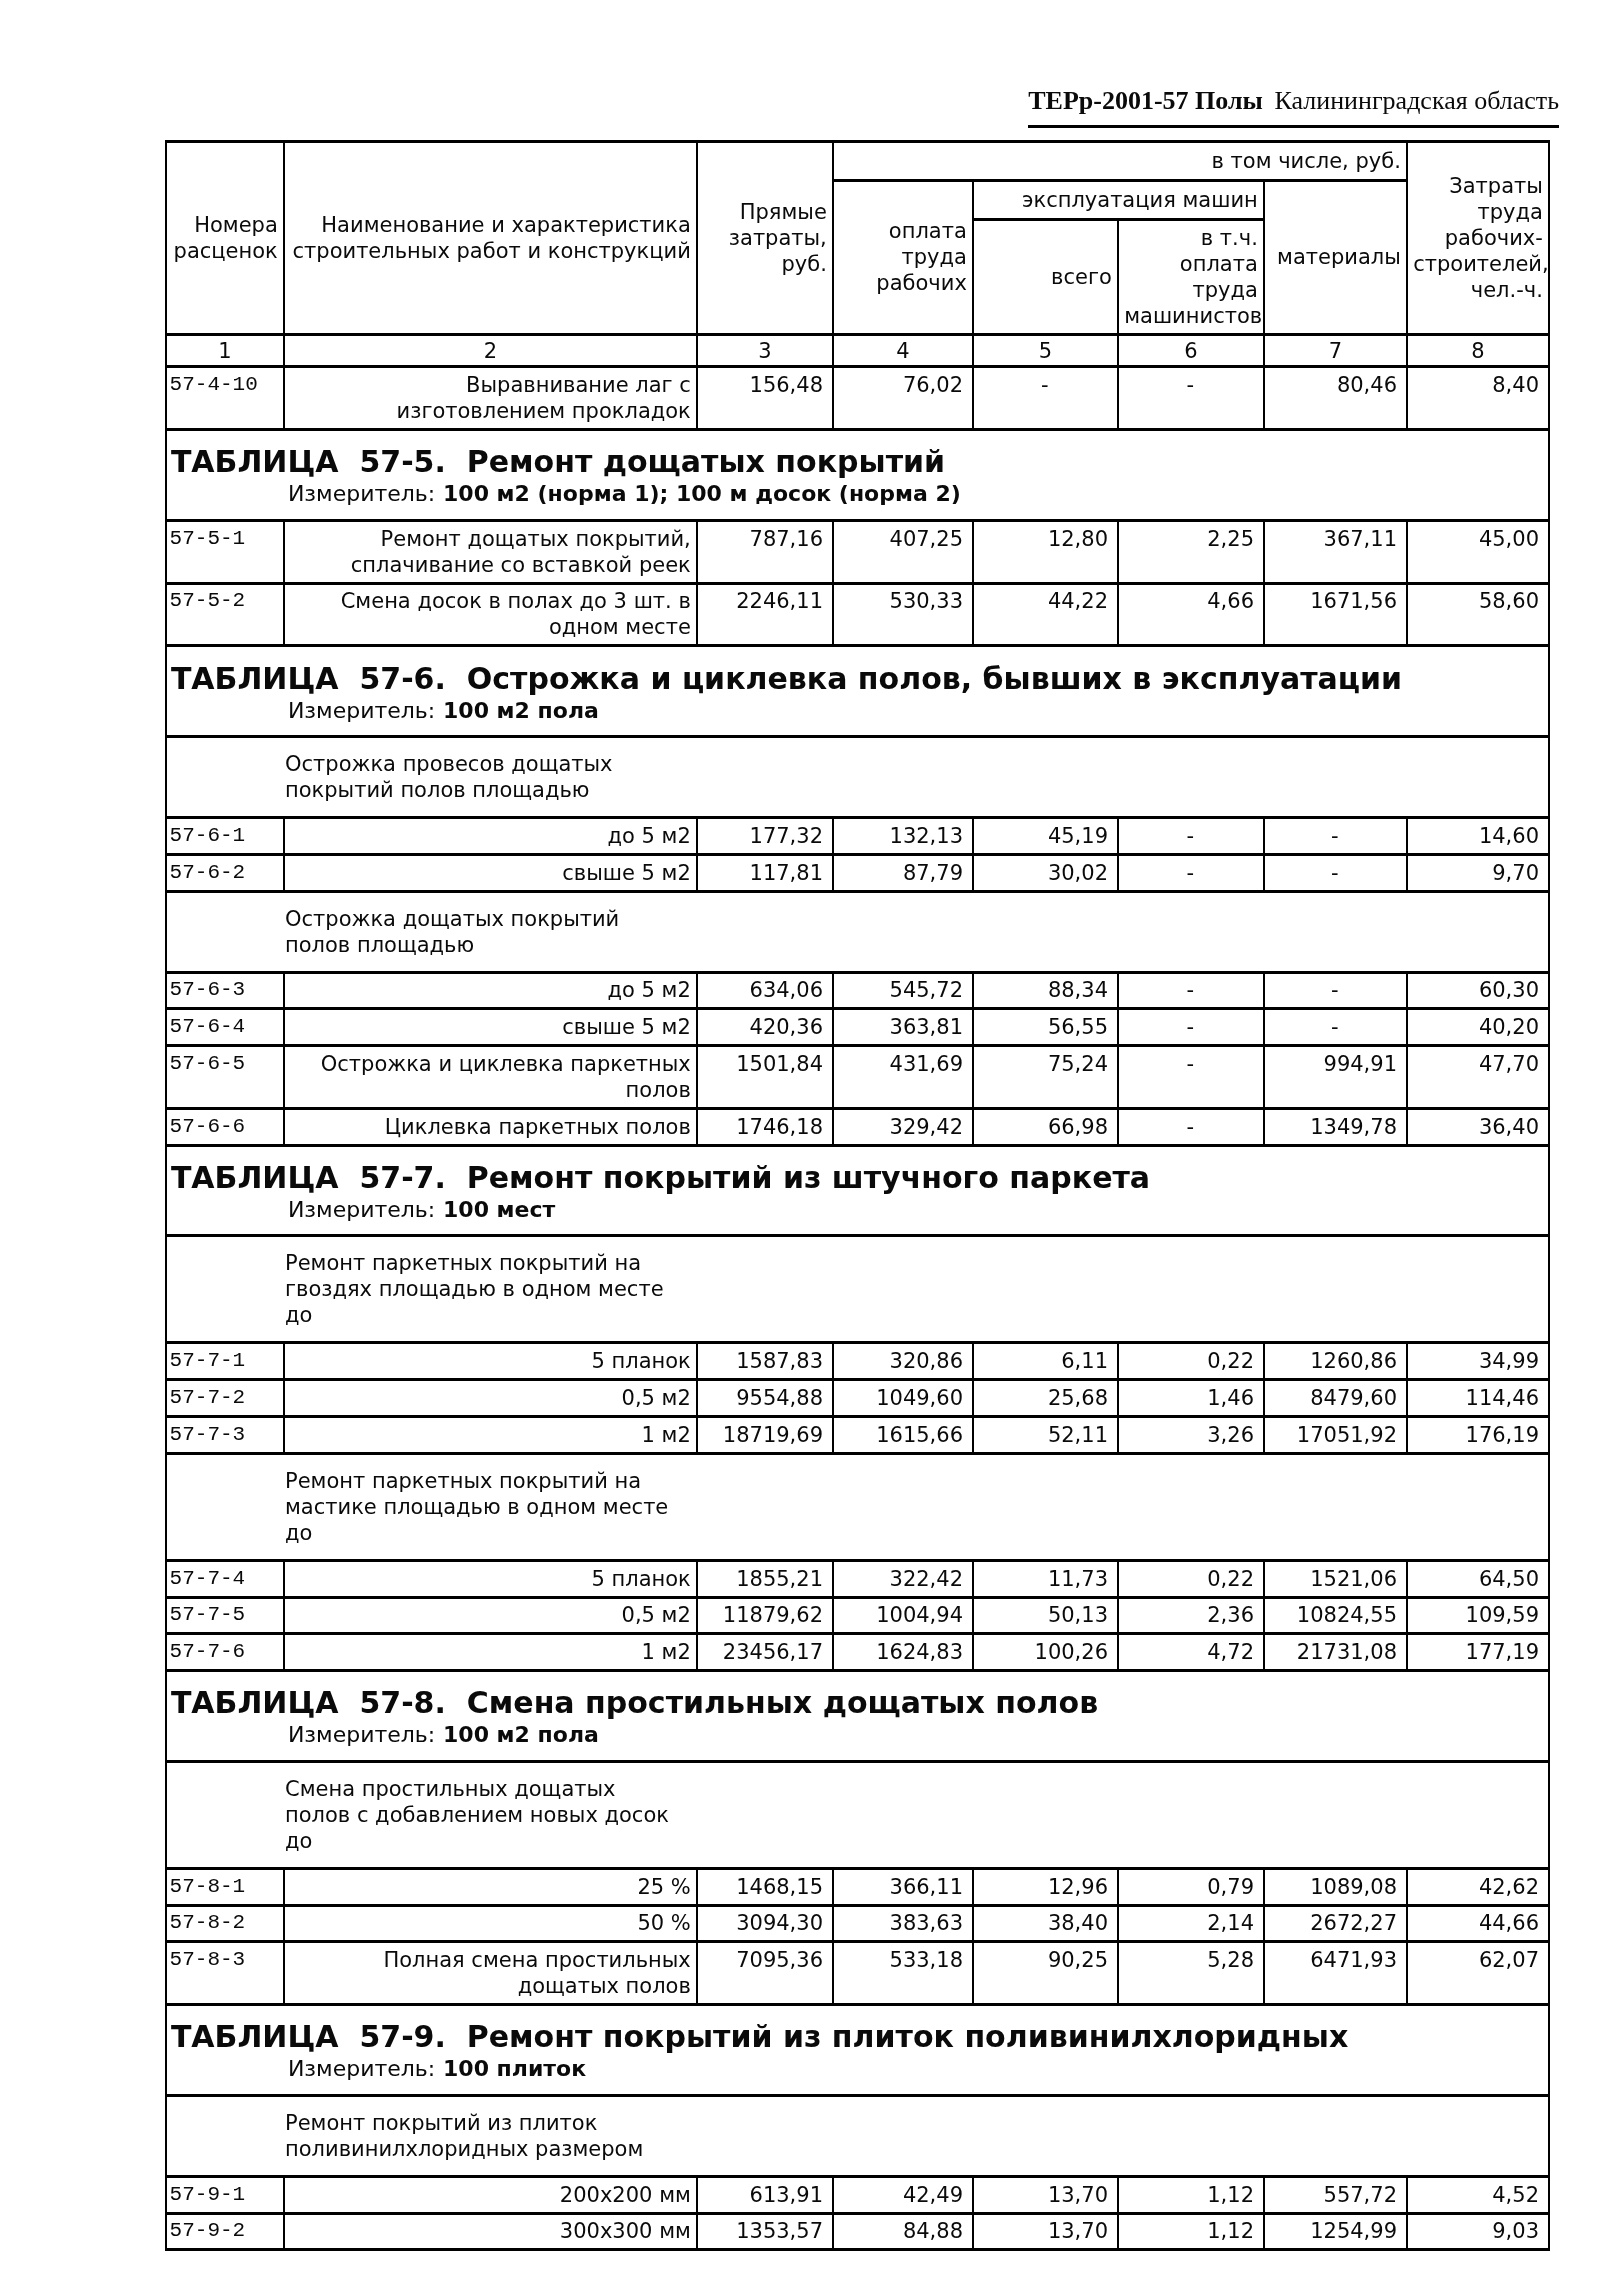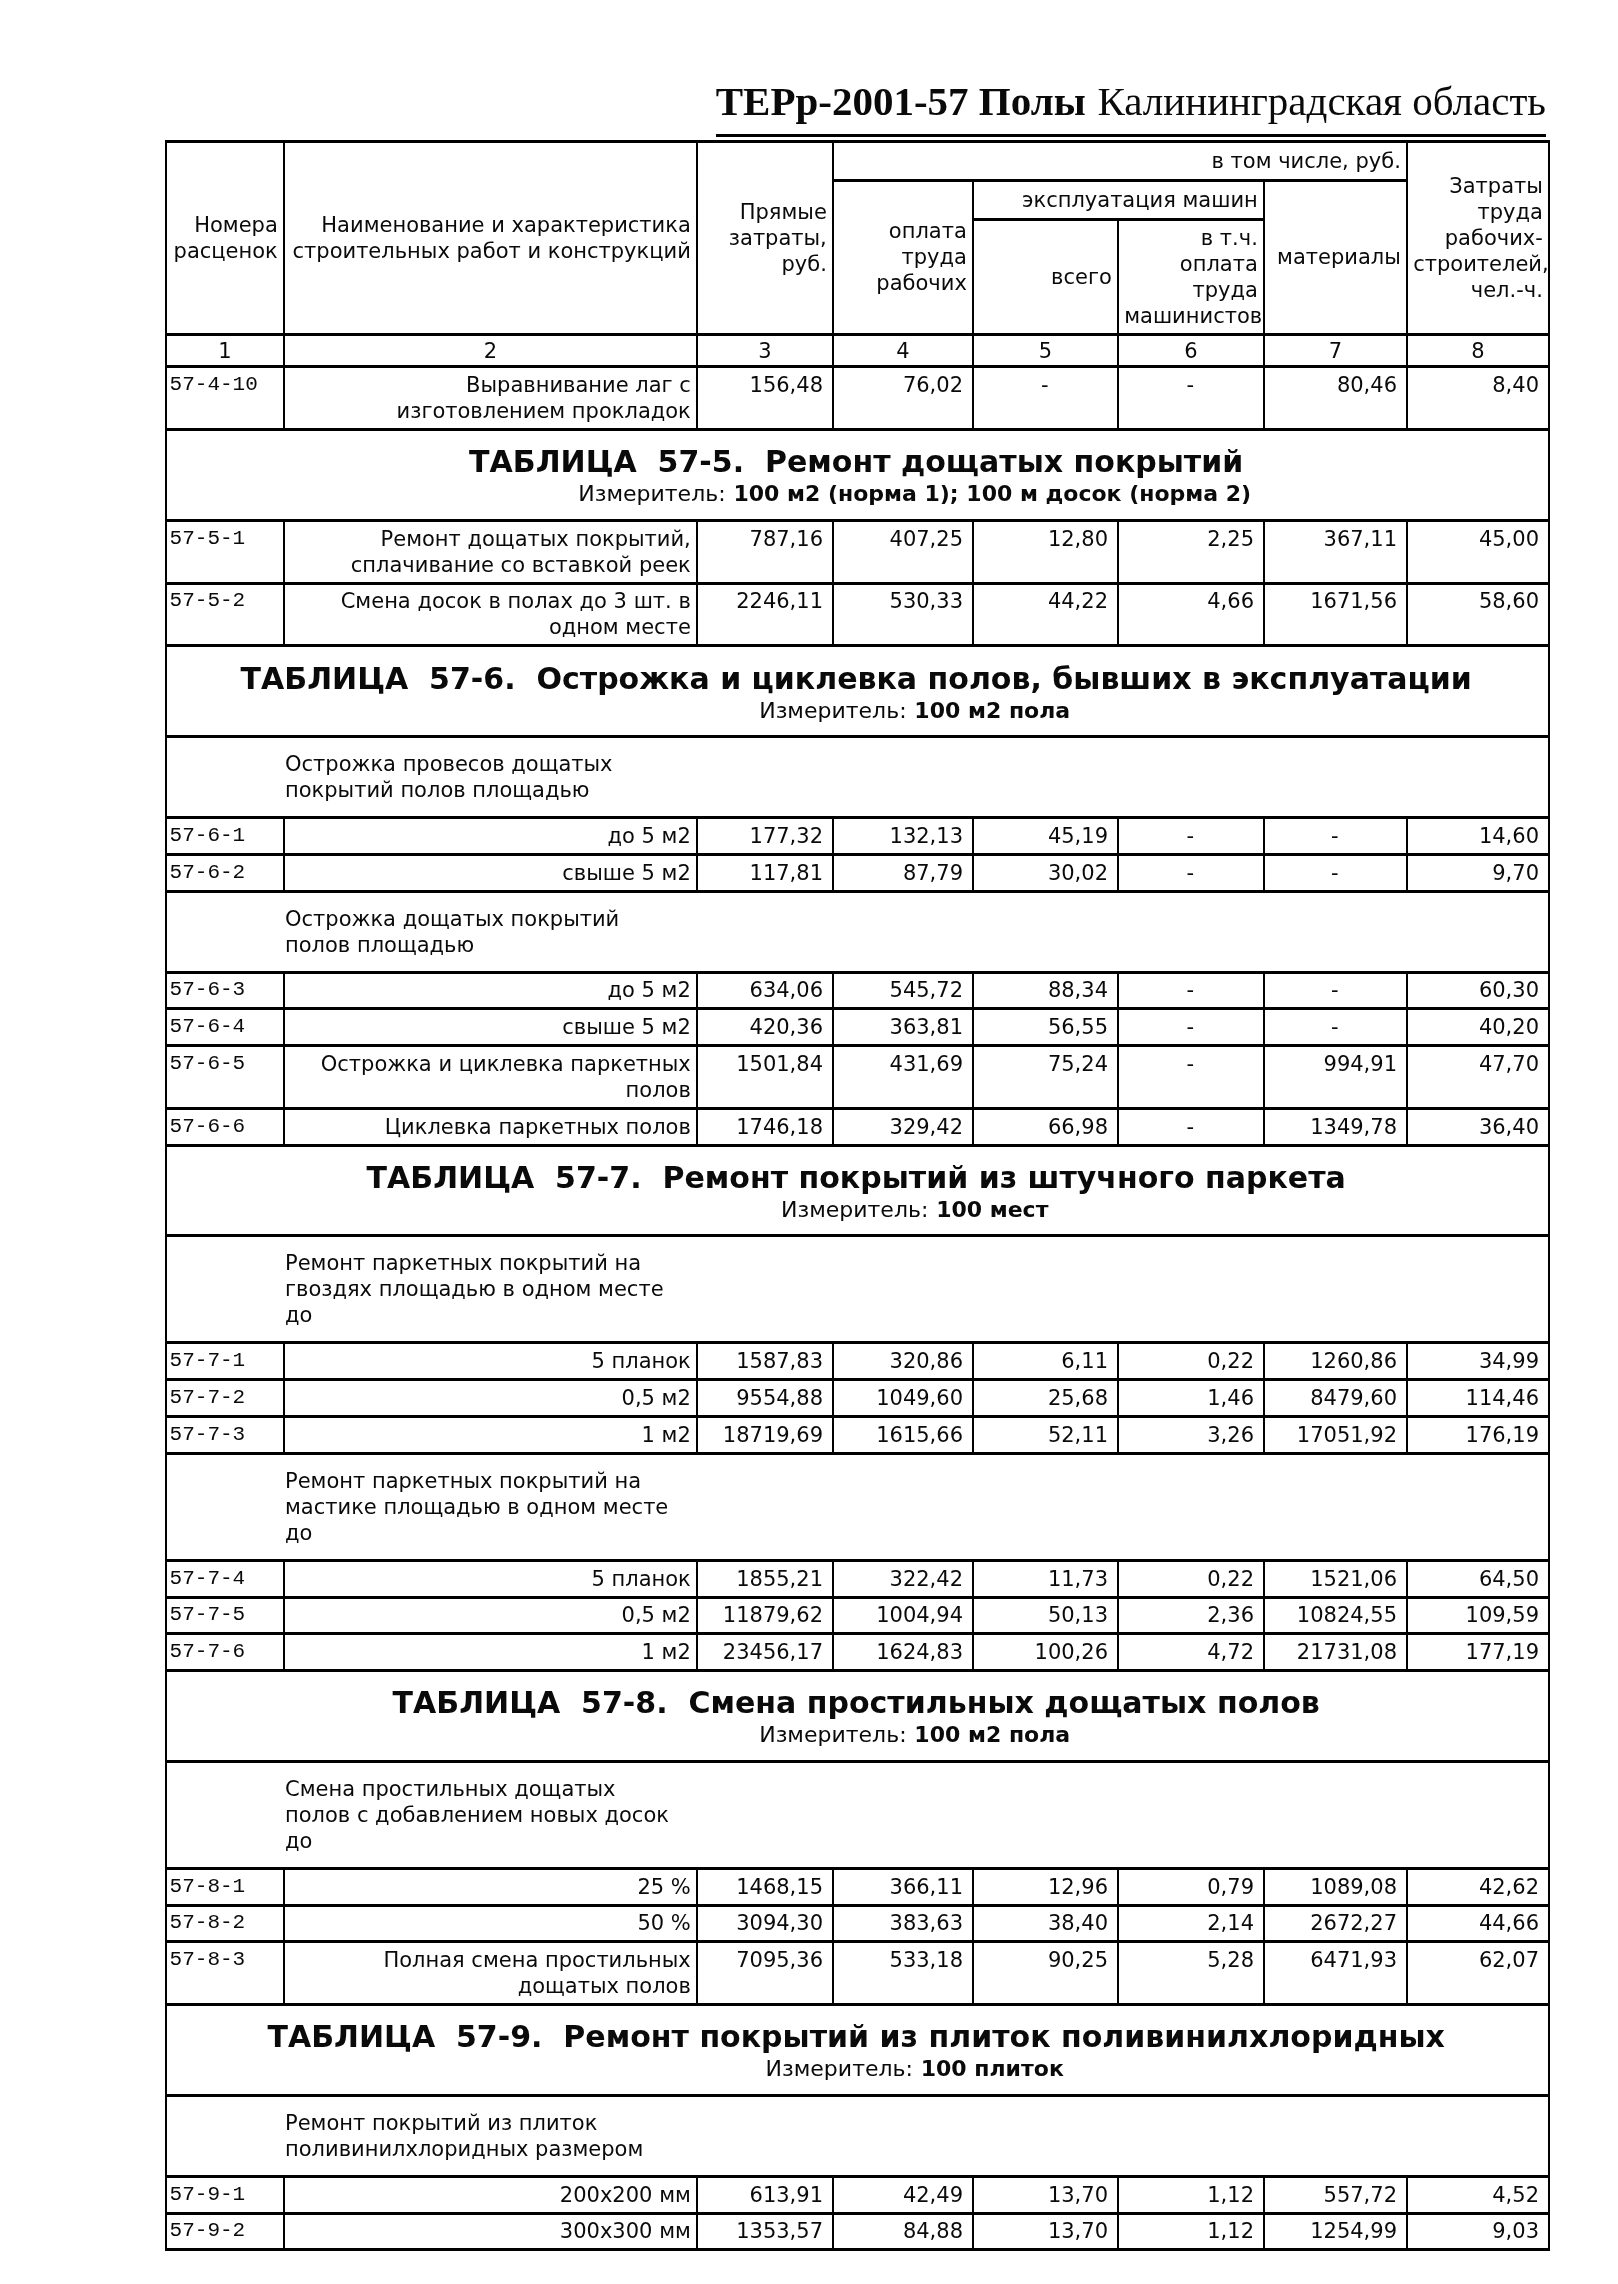--- a/index.html
+++ b/index.html
@@ -10,27 +10,27 @@
     background: #ffffff;
     font-family: "DejaVu Sans", "Liberation Sans", sans-serif;
     color: #0a0a0a;
     overflow: hidden;
   }
 
   
   .doc-title {
     position: absolute;
     top: 82px;
-    right: 73px;
+    right: 60px;
     font-family: "Liberation Serif", "DejaVu Serif", serif;
-    font-size: 41px;
+    font-size: 26px;
     line-height: 38px;
     white-space: nowrap;
     border-bottom: 3.3px solid #000;
-    padding-bottom: 14px;
+    padding-bottom: 5px;
   }
   .doc-title .title-code { font-weight: bold; }
   .doc-title .title-region { font-weight: normal; padding-left: 11.7px; }
 
   
   table.rates {
     position: absolute;
     left: 165px;
     top: 140px;
     width: 1383px;
@@ -57,21 +57,21 @@
   tr.hdr-nums  { height: 32.5px; }
   tr.hdr-nums td { text-align: center; vertical-align: middle; padding: 1.3px; }
 
   
   td.cell-code { text-align: left; vertical-align: top; padding: 3.9px 2.6px; font-family: Liberation Mono, monospace; }
   td.cell-name { text-align: right; vertical-align: top; padding: 3.9px 5.2px 3.9px 6.5px; white-space: pre-line; }
   td.cell-num  { text-align: right; vertical-align: top; padding: 3.9px 9px 3.9px 2.6px; }
   td.cell-num.dash { text-align: center; padding-right: 3.9px; }
 
   
-  td.cell-section { padding: 14.3px 6.5px 10.4px 3.9px; vertical-align: top; text-align: center; }
+  td.cell-section { padding: 14.3px 6.5px 10.4px 3.9px; vertical-align: top; }
   .section-title { font-weight: bold; font-size: 30px; line-height: 34px; white-space: pre-wrap; }
   .section-izm { margin-top: 0; padding-left: 117px; font-size: 22px; line-height: 29px; }
   .section-izm .izm-value { font-weight: bold; padding-left: 7.8px; }
 
   
   td.cell-group { padding: 13px 6.5px 13px 118px; vertical-align: middle; white-space: pre-line; line-height: 27px; }
 </style>
 </head>
 <body>
 

